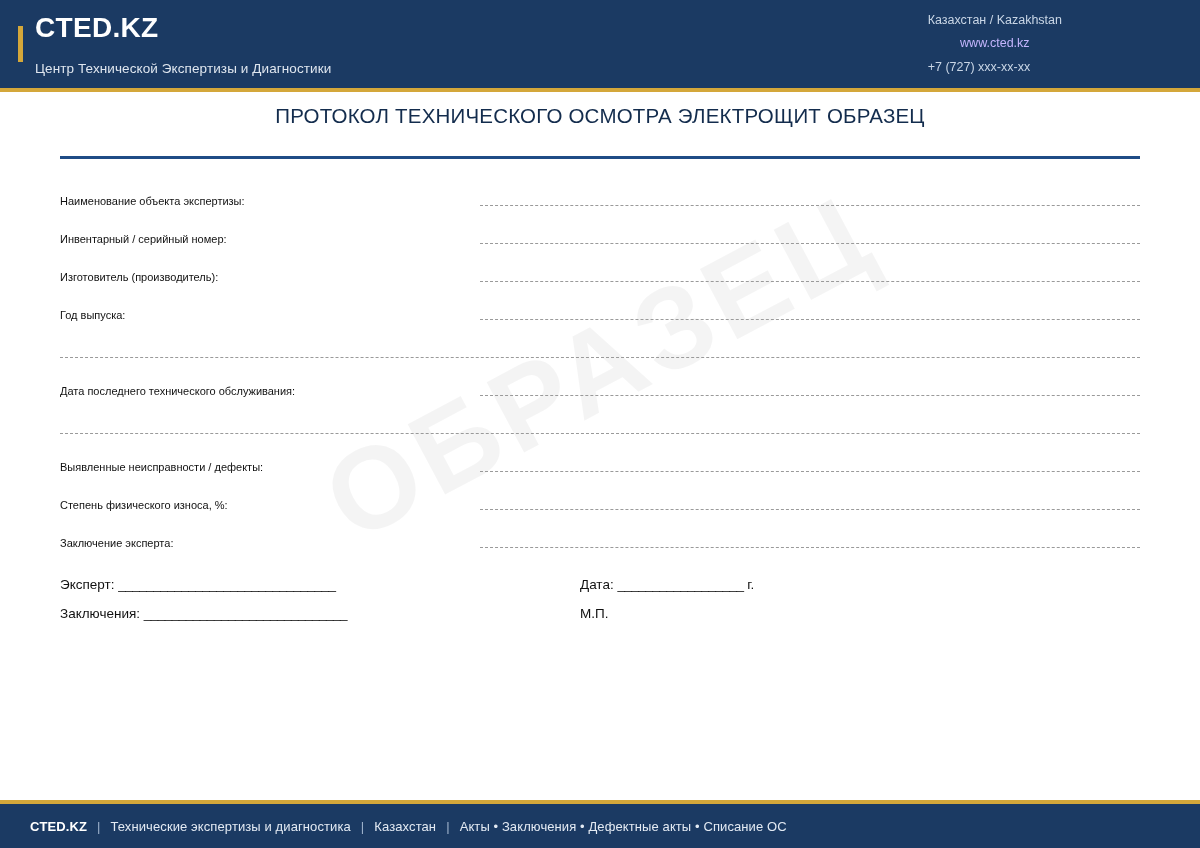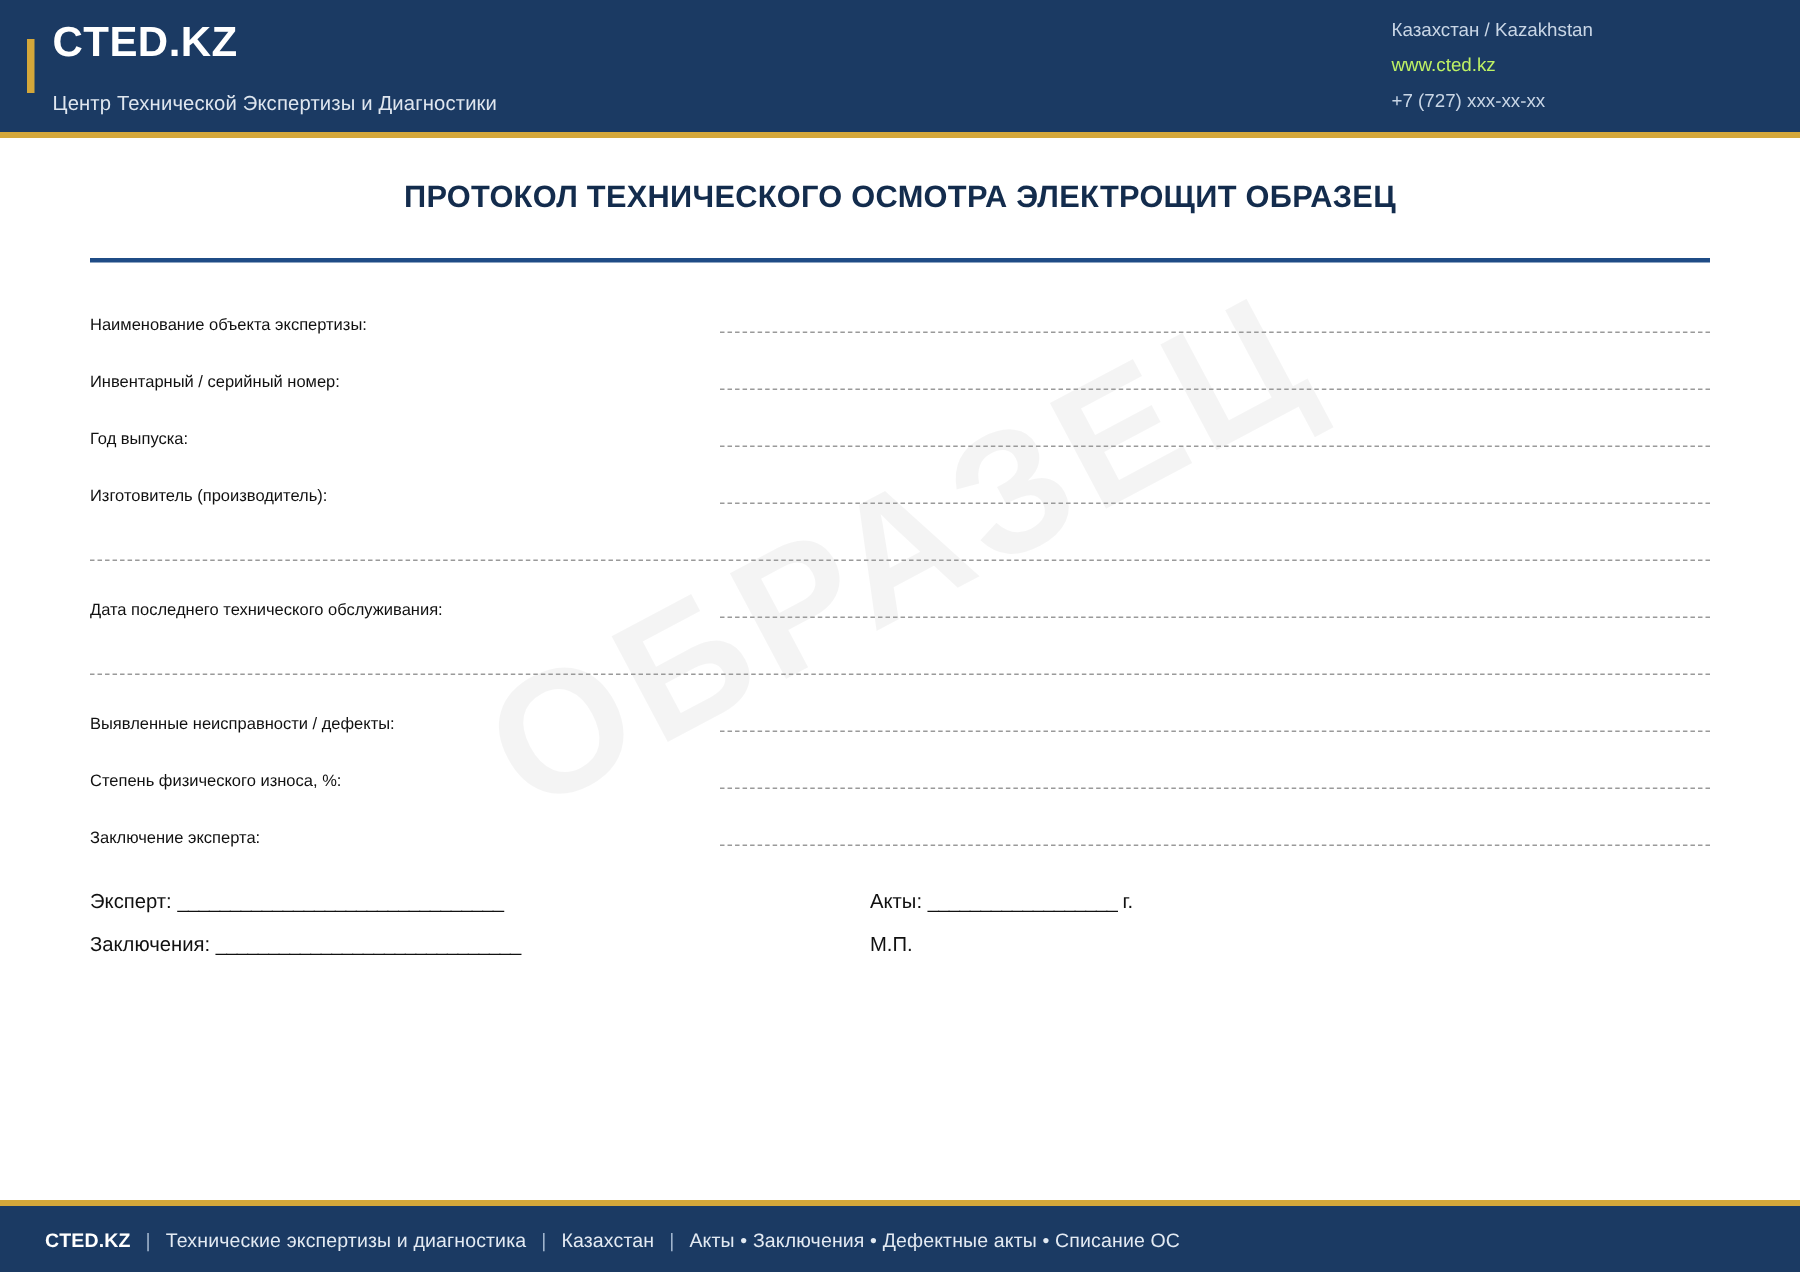--- a/index.html
+++ b/index.html
@@ -58,21 +58,21 @@
     margin-top: 17px;
     letter-spacing: 0.1px;
   }
   .header-right {
     text-align: left;
     font-size: 12.5px;
     line-height: 1.85;
     padding-right: 98px;
   }
   .hr-country { color: #c9d6e6; }
-  .hr-site { color: #bef264; }
+  .hr-site { color: #c4b5fd; text-align: center; }
   .hr-phone { color: #c9d6e6; }
 
   .header-accent {
     height: 4px;
     background: #d4a73a;
   }
 
   
   .watermark {
     position: absolute;
@@ -93,23 +93,23 @@
 
   
   .doc {
     position: relative;
     z-index: 1;
     padding: 0 60px;
   }
   .doc-title {
     text-align: center;
     font-size: 20.5px;
-    font-weight: bold;
+    font-weight: normal;
     color: #132c4d;
-    margin-top: 28px;
+    margin-top: 12px;
     letter-spacing: 0.2px;
   }
   .title-rule {
     height: 3px;
     background: #1f4c86;
     margin-top: 28px;
   }
 
   .fields {
     margin-top: 14px;
@@ -196,25 +196,25 @@
   <div class="fields">
     <div class="field-row">
       <div class="field-label">Наименование объекта экспертизы:</div>
       <div class="field-line"></div>
     </div>
     <div class="field-row">
       <div class="field-label">Инвентарный / серийный номер:</div>
       <div class="field-line"></div>
     </div>
     <div class="field-row">
+      <div class="field-label">Изготовитель (производитель):</div>
+      <div class="field-line"></div>
+    </div>
+    <div class="field-row">
       <div class="field-label">Год выпуска:</div>
-      <div class="field-line"></div>
-    </div>
-    <div class="field-row">
-      <div class="field-label">Изготовитель (производитель):</div>
       <div class="field-line"></div>
     </div>
     <div class="field-row">
       <div class="field-line"></div>
     </div>
     <div class="field-row">
       <div class="field-label">Дата последнего технического обслуживания:</div>
       <div class="field-line"></div>
     </div>
     <div class="field-row">
@@ -240,21 +240,21 @@
         <span>Эксперт:</span>
         <span class="sig-fill">_______________________________</span>
       </div>
       <div class="sig-line">
         <span>Заключения:</span>
         <span class="sig-fill">_____________________________</span>
       </div>
     </div>
     <div class="sig-col-right">
       <div class="sig-line">
-        <span>Акты:</span>
+        <span>Дата:</span>
         <span class="sig-fill">__________________</span>
         <span>г.</span>
       </div>
       <div class="sig-line">М.П.</div>
     </div>
   </div>
 </div>
 
 <div class="footer-wrap">
   <div class="footer-accent"></div>

